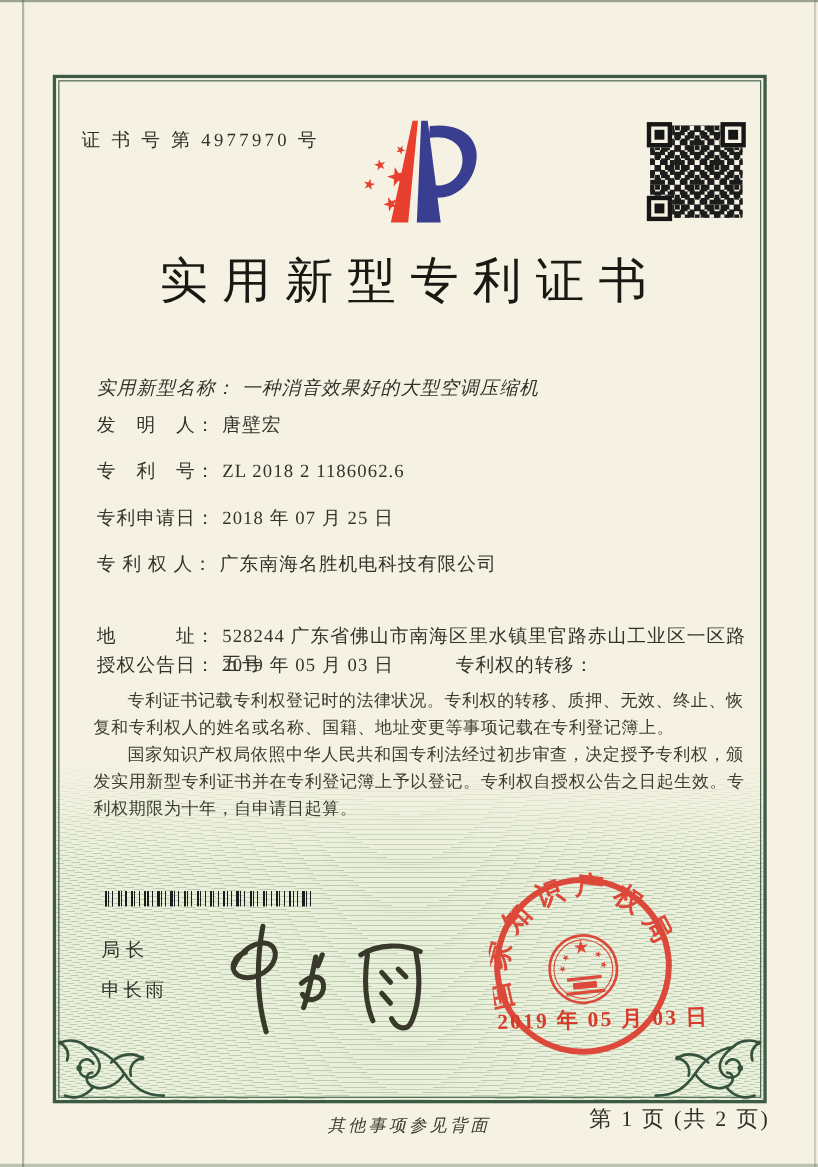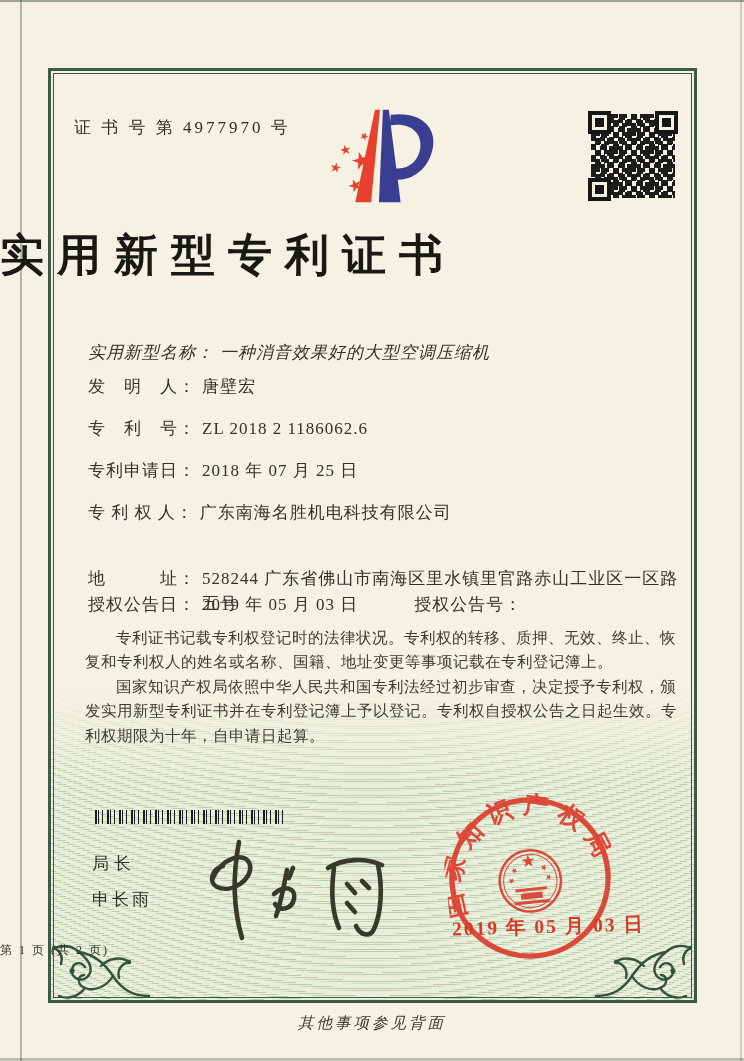--- a/index.html
+++ b/index.html
@@ -40,22 +40,22 @@
   .qr{position:absolute;left:588px;top:111px;width:90px;height:90px;background:#f6f2e3;}
   .qr-cells{position:absolute;inset:3px;
     background:
       repeating-conic-gradient(#1c1c1c 0% 25%, rgba(0,0,0,0) 0% 50%) 0px 0px/9px 9px,
       repeating-conic-gradient(#1c1c1c 0% 25%, rgba(0,0,0,0) 0% 50%) 4px 6px/12px 12px;
   }
   .finder{position:absolute;width:15px;height:15px;border:4px solid #161616;background:#f6f2e3;}
   .finder::after{content:"";position:absolute;inset:3px;background:#161616;}
   .finder.tl{left:0;top:0;} .finder.tr{right:0;top:0;} .finder.bl{left:0;bottom:0;}
 
-  .title{position:absolute;left:0;top:226px;width:601px;text-align:left;
-    font-size:44px;font-weight:bold;letter-spacing:13px;color:#191913;}
+  .title{position:absolute;left:0;top:226px;width:601px;text-align:right;
+    font-size:44px;font-weight:normal;letter-spacing:13px;color:#191913;}
   .frow{position:absolute;display:flex;align-items:flex-start;font-size:17px;line-height:25px;color:#33322a;white-space:nowrap;}
   .frow .lab{flex:none;letter-spacing:1px;}
   .frow .val{margin-left:6px;letter-spacing:1px;}
   .frow .val.wrap{white-space:normal;width:478px;}
   .pair2{margin-left:56px;display:flex;}
 
   .paras{position:absolute;left:85px;top:626px;width:604px;font-size:15.5px;
     line-height:24.4px;color:#3c3b31;letter-spacing:.5px;}
   .paras p{margin:0;text-indent:2em;}
 
@@ -66,22 +66,22 @@
       #1d1d1d 7px 8px, transparent 8px 12px);}
 
   .issuer-role{position:absolute;left:92px;top:852px;font-size:17px;letter-spacing:5px;color:#2f2f28;}
   .issuer-name{position:absolute;left:92px;top:888px;font-size:17px;letter-spacing:3px;color:#2f2f28;}
   .signature{position:absolute;left:190px;top:834px;width:220px;height:112px;}
 
   .seal{position:absolute;left:446px;top:794px;width:168px;height:168px;transform:rotate(-6deg);opacity:.92;}
   .seal-date{position:absolute;left:452px;top:913px;font-size:19.5px;color:#d63a2b;
     letter-spacing:2px;font-weight:bold;transform:rotate(-1.5deg);}
 
-  .page-no{position:absolute;left:0;top:942px;width:700px;text-align:left;
-    font-size:12px;letter-spacing:2px;color:#2f2f28;}
+  .page-no{position:absolute;left:0;top:1004px;width:700px;text-align:right;
+    font-size:20px;letter-spacing:2px;color:#2f2f28;}
   .back-note{position:absolute;left:0;top:1013px;width:744px;text-align:center;
     font-size:15.5px;letter-spacing:3px;color:#3c3b31;font-style:italic;}
 </style>
 </head>
 <body>
 
 <div class="edge-top"></div>
 <div class="edge-bottom"></div>
 <div class="edge-left-line"></div>
 <div class="edge-right-line"></div>
@@ -171,21 +171,21 @@
   <span class="val">广东南海名胜机电科技有限公司</span>
 </div>
 <div class="frow" style="left:88px;top:542px;margin-top:24px;">
   <span class="lab">地　　　址：</span>
   <span class="val wrap">528244 广东省佛山市南海区里水镇里官路赤山工业区一区路五号</span>
 </div>
 <div class="frow" style="left:88px;top:592px;">
   <span class="lab">授权公告日：</span>
   <span class="val">2019 年 05 月 03 日</span>
   <span class="pair2">
-    <span class="lab">授权公告号：</span>
+    <span class="lab">专利权的转移：</span>
   </span>
 </div>
 
 <div class="paras">
   <p>专利证书记载专利权登记时的法律状况。专利权的转移、质押、无效、终止、恢复和专利权人的姓名或名称、国籍、地址变更等事项记载在专利登记簿上。</p>
   <p>国家知识产权局依照中华人民共和国专利法经过初步审查，决定授予专利权，颁发实用新型专利证书并在专利登记簿上予以登记。专利权自授权公告之日起生效。专利权期限为十年，自申请日起算。</p>
 </div>
 
 <div class="barcode"></div>
 

